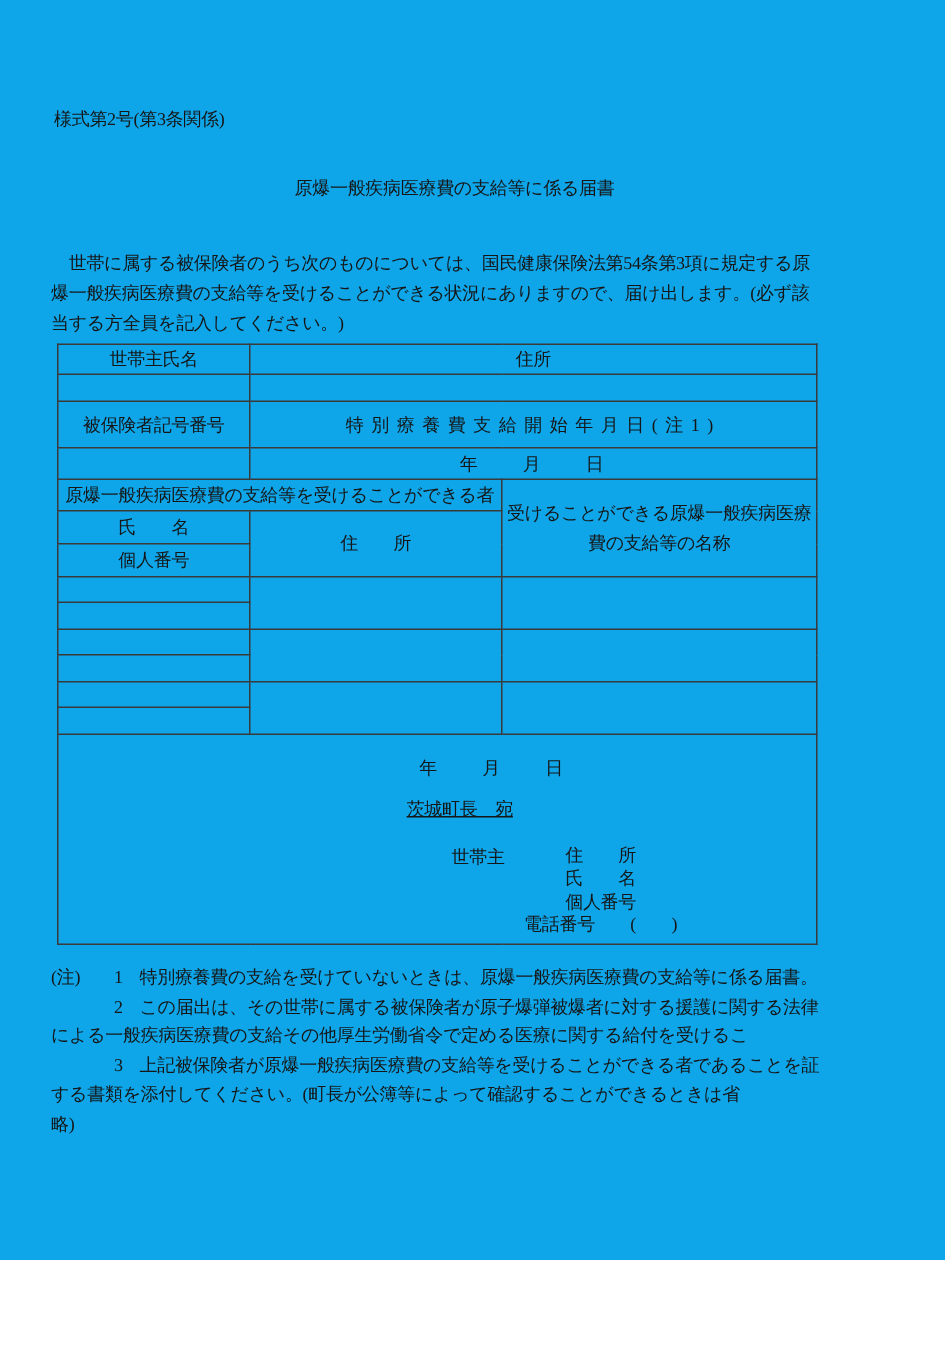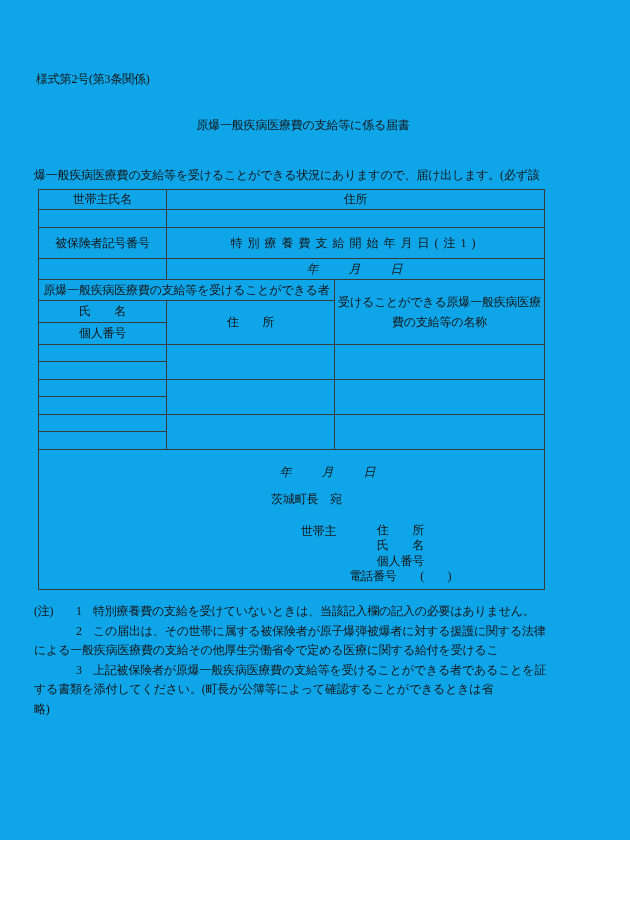--- a/index.html
+++ b/index.html
@@ -32,45 +32,47 @@
     padding:0;
     vertical-align:middle;
     text-align:center;
     overflow:hidden;
     font-size:12px;
   }
   td.band-cell{text-align:left;padding-left:4px;}
   td.benefit-title-cell{text-align:left;padding:2px 11px;line-height:20px;vertical-align:middle;}
   td.pair-top{border-bottom:1px solid #8f8f8f;}
   .ls-wide{letter-spacing:5px;}
-  .ls-date{letter-spacing:2px;font-style:italic;}
+  .ls-date{letter-spacing:2px;}
   td.sig-cell{vertical-align:top;text-align:left;}
   .sig-date{margin:9px 0 0 74px;line-height:16px;}
-  .sig-addressee{margin:11px 0 0 30px;line-height:16px;}
+  .sig-addressee{margin:11px 0 0 30px;line-height:16px;text-decoration:underline;}
   .sig-block{margin:16px 0 0 262px;display:flex;gap:13px;}
   .sig-items div{line-height:15.5px;}
 
   .notes{margin-top:12px;line-height:19.5px;}
   .note-line{display:flex;}
   .note-label{width:42px;flex:0 0 42px;}
   .note-indent{width:42px;flex:0 0 42px;}
   .note-num{width:17px;flex:0 0 17px;}
   .note-cont{}
 </style>
 </head>
 <body>
 
 <div class="page">
 
   <div class="form-number nowrap">様式第2号(第3条関係)</div>
 
   <div class="doc-title nowrap">原爆一般疾病医療費の支給等に係る届書</div>
 
   <div class="intro">
+    <div class="nowrap">　世帯に属する被保険者のうち次のものについては、国民健康保険法第54条第3項に規定する原</div>
     <div class="nowrap">爆一般疾病医療費の支給等を受けることができる状況にありますので、届け出します。(必ず該</div>
+    <div class="nowrap">当する方全員を記入してください。)</div>
   </div>
 
   <table class="main">
     <colgroup>
       <col style="width:128px">
       <col style="width:168px">
       <col style="width:210px">
     </colgroup>
 
     <tbody>
@@ -145,21 +147,21 @@
         </div>
       </td>
     </tr>
   </tbody>
     </table>
 
   <div class="notes">
     <div class="note-line">
       <span class="note-label">(注)</span>
       <span class="note-num">1</span>
-      <span class="nowrap">特別療養費の支給を受けていないときは、当該記入欄の記入の必要はありません。</span>
+      <span class="nowrap">特別療養費の支給を受けていないときは、原爆一般疾病医療費の支給等に係る届書。</span>
     </div>
     <div class="note-line">
       <span class="note-indent"></span>
       <span class="note-num">2</span>
       <span class="nowrap">この届出は、その世帯に属する被保険者が原子爆弾被爆者に対する援護に関する法律</span>
     </div>
     <div class="note-cont nowrap">による一般疾病医療費の支給その他厚生労働省令で定める医療に関する給付を受けるこ</div>
     <div class="note-line">
       <span class="note-indent"></span>
       <span class="note-num">3</span>

